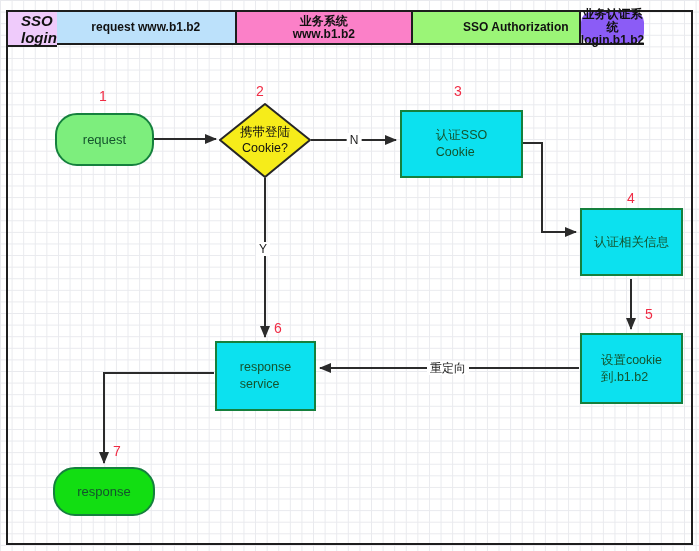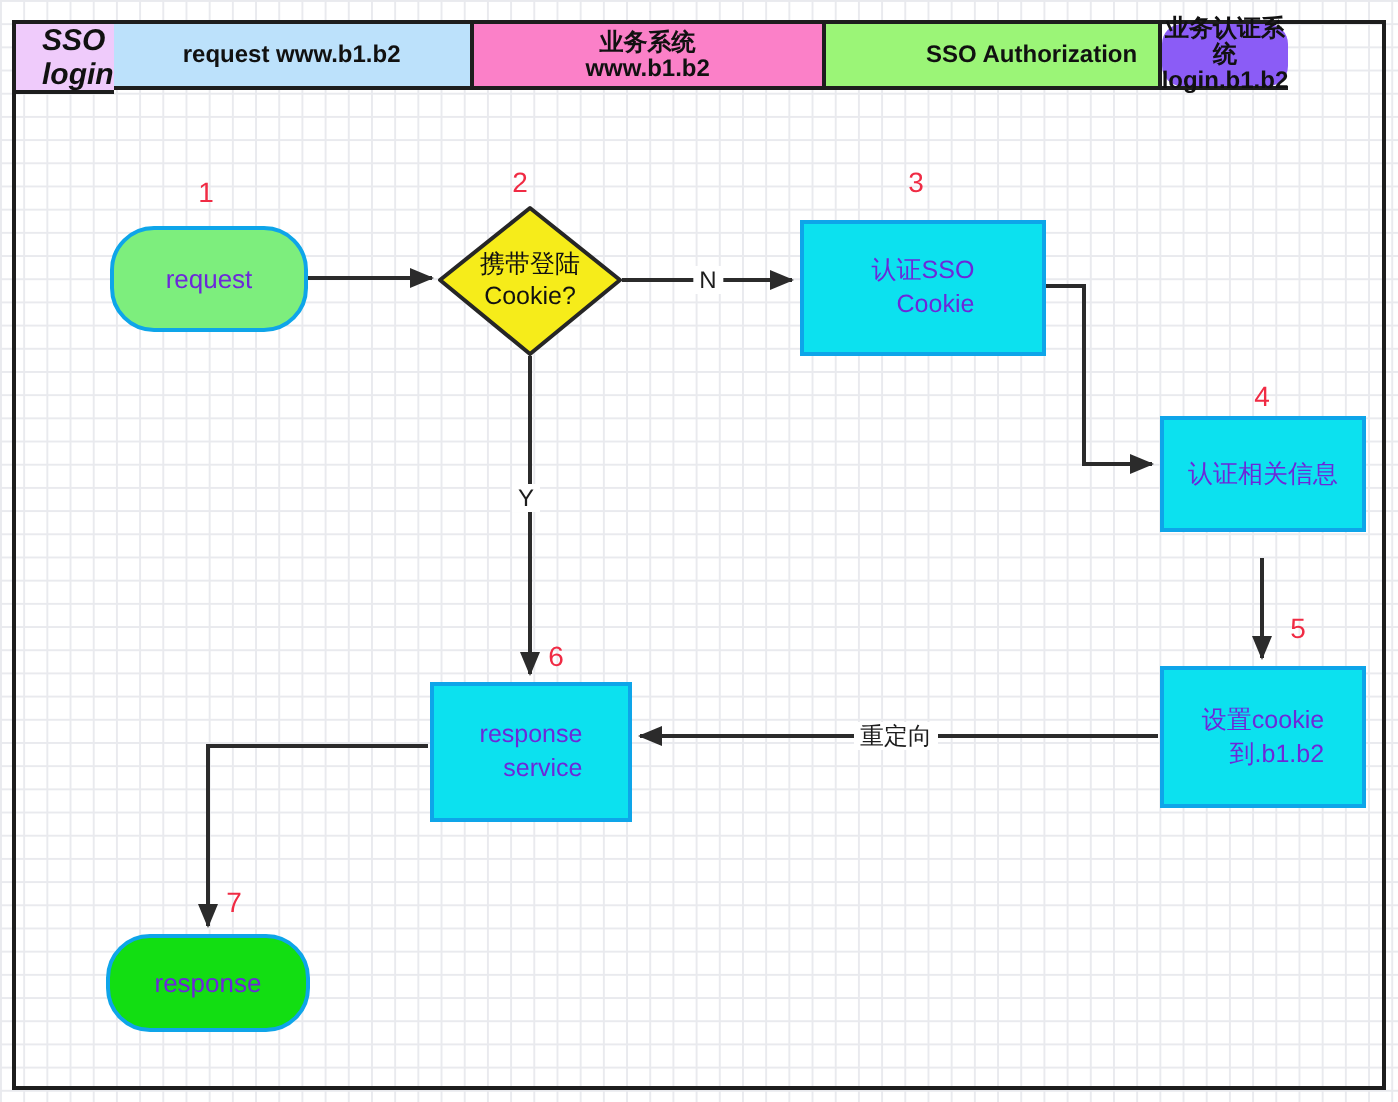--- a/index.html
+++ b/index.html
@@ -30,23 +30,23 @@
   }
   .lc1{width:180px;border-right:2px solid #1d1d1d;background:#BCE1FB;}
   .lc2{width:176px;border-right:2px solid #1d1d1d;background:#FB80C8;}
   .lc3{width:168px;border-right:2px solid #1d1d1d;background:#9BF577;padding-left:40px;}
   .lc4{flex:1;background:#8b5cf6;border-radius:10px;}
   .body-area{flex:1;position:relative;}
   .lane-divider{position:absolute;top:0;bottom:0;width:2px;background:#1d1d1d;}
   .overlay{position:absolute;left:0;top:0;width:699px;height:551px;pointer-events:none;}
   .overlay svg{position:absolute;left:0;top:0;}
   .node{
-    position:absolute;box-sizing:border-box;border:2px solid #0ea5e9;
-    display:flex;align-items:center;justify-content:center;text-align:right;
-    font-size:12.5px;color:#6d28d9;line-height:17px;white-space:pre-line;
+    position:absolute;box-sizing:border-box;border:2px solid #15803d;
+    display:flex;align-items:center;justify-content:center;text-align:left;
+    font-size:12.5px;color:#14532d;line-height:17px;white-space:pre-line;
   }
   .terminator{border-radius:22px;}
   .t-start{background:#7DEE7D;}
   .t-end{background:#12DE12;}
   .process{background:#0CE1EF;}
   .diamond-label{
     position:absolute;border:none;background:transparent;
     display:flex;align-items:center;justify-content:center;text-align:center;
     font-size:12.5px;color:#111;line-height:16px;white-space:pre-line;
   }
@@ -96,21 +96,21 @@
       <path d="M579,368 H320" marker-end="url(#arw)"></path>
       <path d="M214,373 H104 V463" marker-end="url(#arw)"></path>
     </g>
   </svg>
 
   <div class="node terminator t-start" style="left:55px;top:113px;width:99px;height:53px;font-size:13px;">request</div>
   <div class="diamond-label" style="left:220px;top:108px;width:90px;height:64px;">携带登陆
 Cookie?</div>
   <div class="node process" style="left:400px;top:110px;width:123px;height:68px;">认证SSO
 Cookie</div>
-  <div class="node process" style="left:580px;top:208px;width:103px;height:58px;">认证相关信息</div>
+  <div class="node process" style="left:580px;top:208px;width:103px;height:68px;">认证相关信息</div>
   <div class="node process" style="left:580px;top:333px;width:103px;height:71px;">设置cookie
 到.b1.b2</div>
   <div class="node process" style="left:215px;top:341px;width:101px;height:70px;">response
 service</div>
   <div class="node terminator t-end" style="left:53px;top:467px;width:102px;height:49px;font-size:13px;">response</div>
 
   <div class="num" style="left:103px;top:96px;">1</div>
   <div class="num" style="left:260px;top:91px;">2</div>
   <div class="num" style="left:458px;top:91px;">3</div>
   <div class="num" style="left:631px;top:198px;">4</div>

